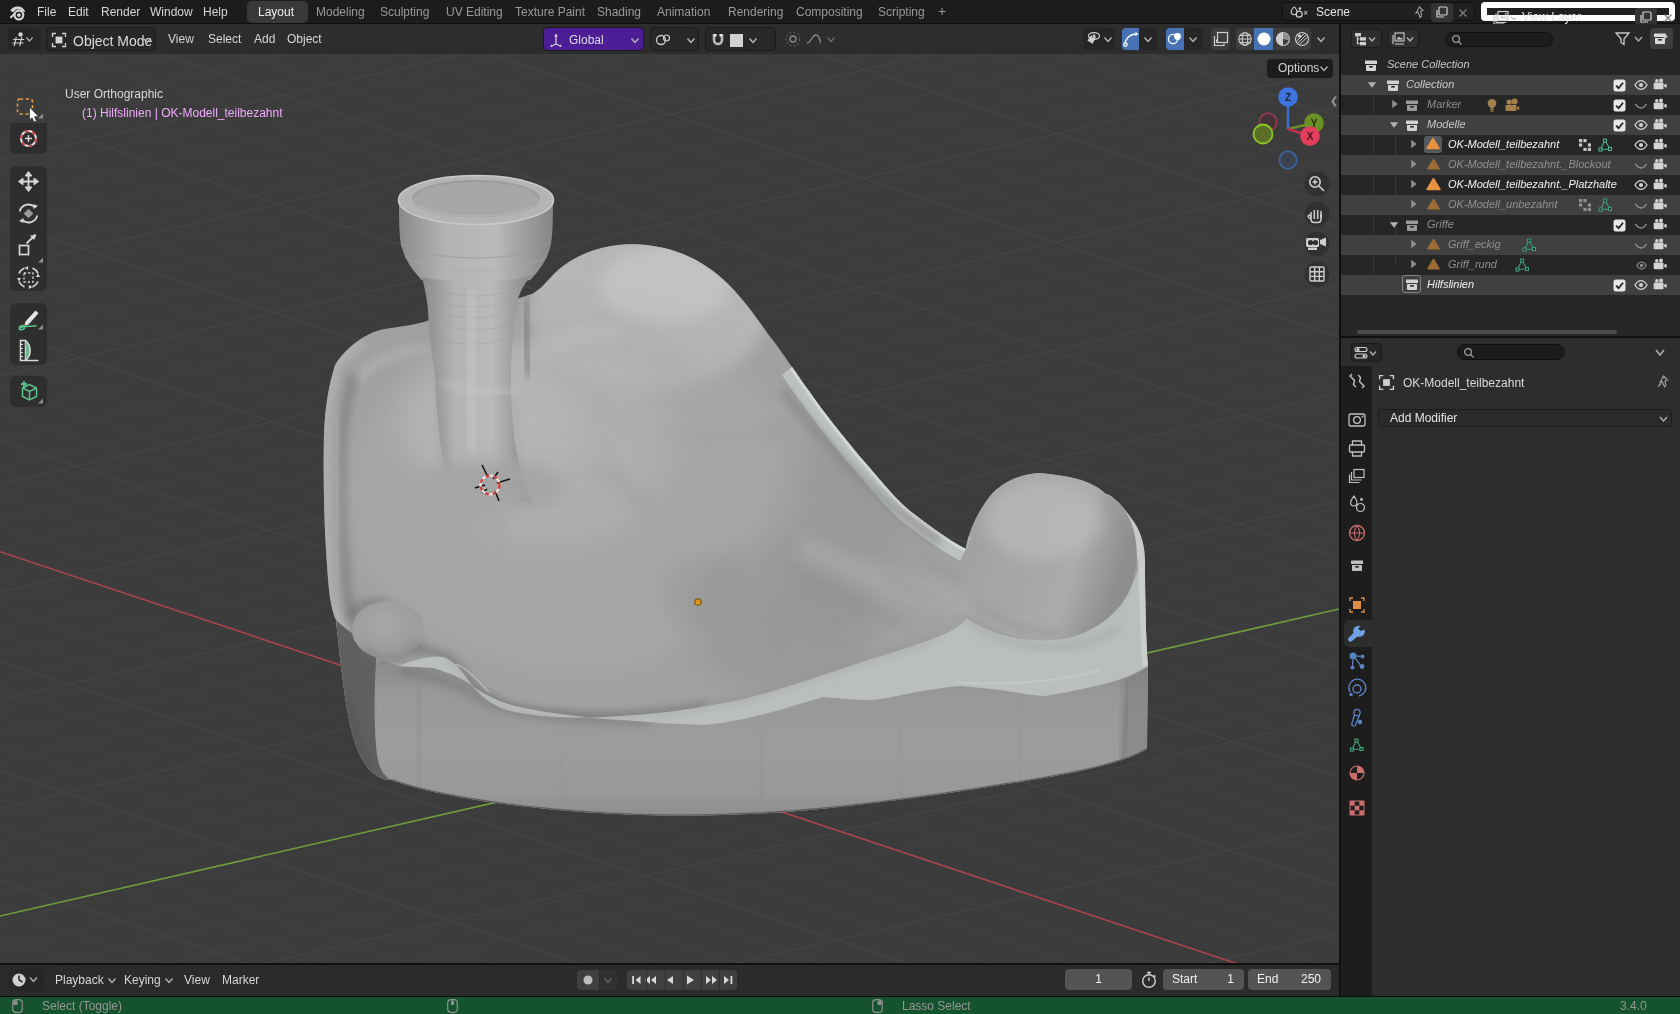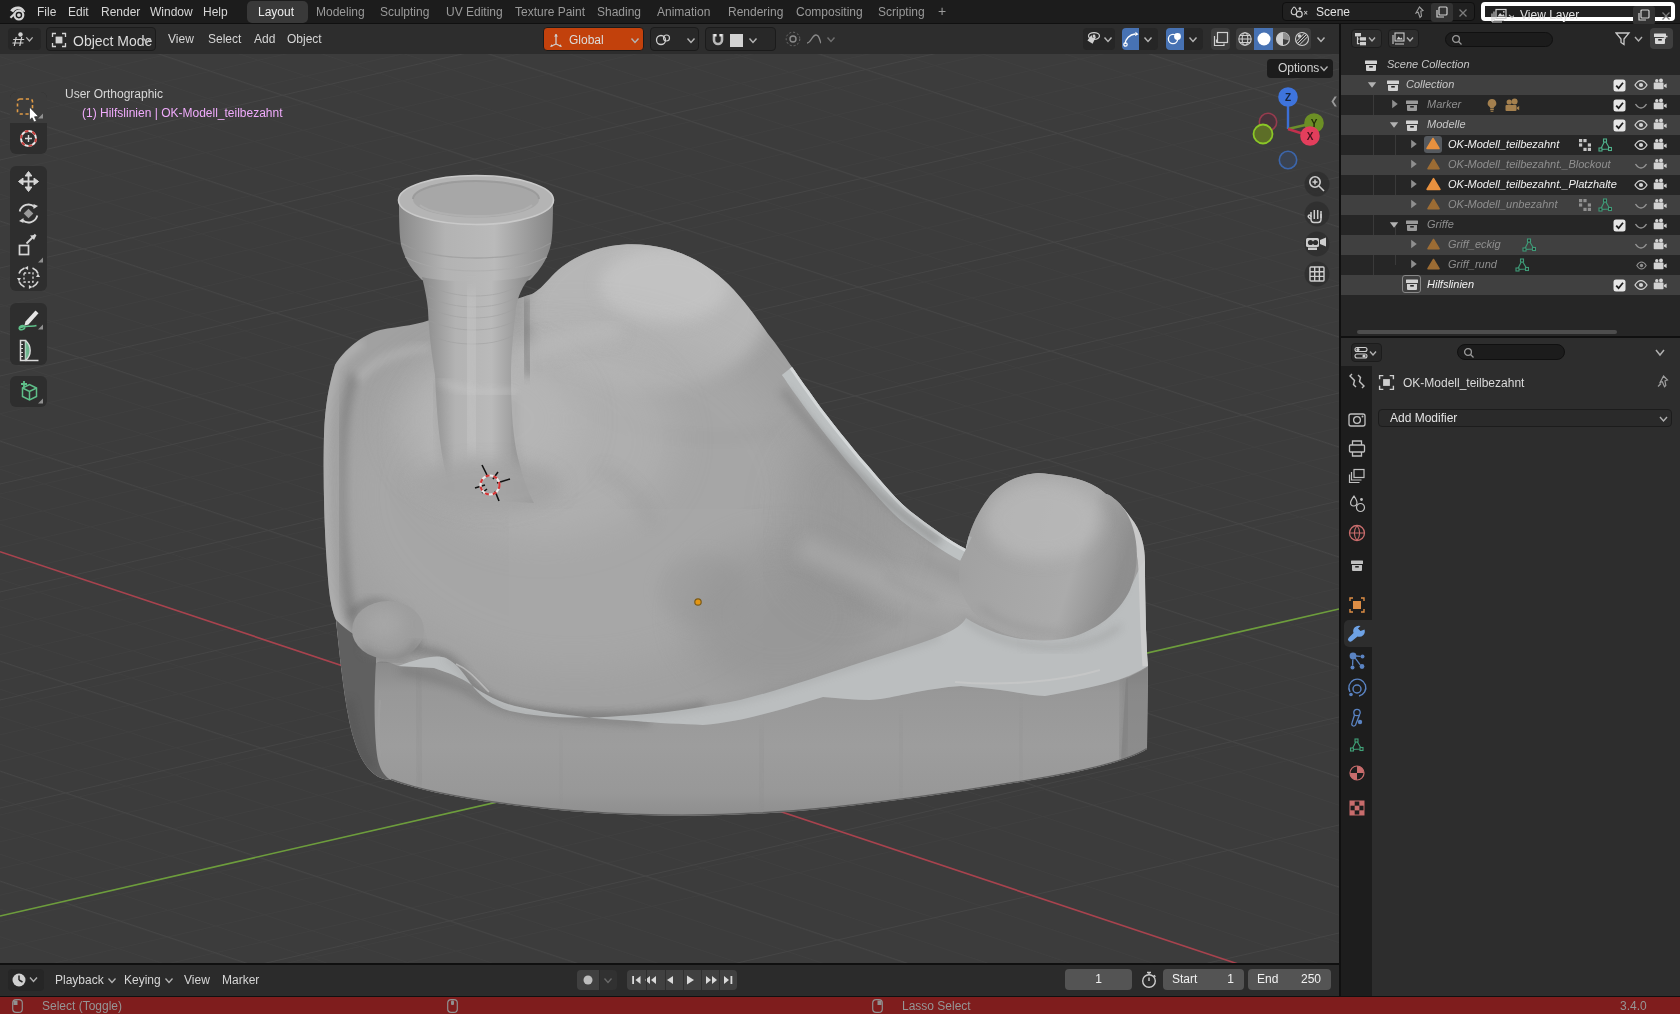--- a/index.html
+++ b/index.html
@@ -5,21 +5,21 @@
   * { margin:0; padding:0; box-sizing:border-box; }
   html,body { width:1680px; height:1014px; overflow:hidden; background:#101010;
     font-family:"Liberation Sans", sans-serif; -webkit-font-smoothing:antialiased; }
   .abs { position:absolute; }
   #topbar { left:0; top:0; width:1680px; height:23px; background:#1c1c1c;text-align:right; }
   #vphead { left:0; top:24px; width:1339px; height:30px; background:#2d2d2d; }
   #canvas { left:0; top:54px; width:1339px; height:909px; background:#3c3c3c; overflow:hidden; }
   #outliner { left:1341px; top:24px; width:339px; height:312px; background:#262626;font-style:italic; }
   #props { left:1341px; top:338px; width:339px; height:658px; background:#2d2d2d; }
   #timeline { left:0; top:965px; width:1339px; height:31px; background:#2b2b2b; }
-  #status { left:0; top:997px; width:1680px; height:17px; background:#7f1d1d; }
+  #status { left:0; top:997px; width:1680px; height:17px; background:#14532d; }
   .mtxt { color:#d6d6d6; font-size:12px; }
   .dim { color:#9a9a9a; }
   .orow { position:absolute; left:0; width:339px; height:20px; }
   .stripe { background:#404040; }
   .rtxt { position:absolute; top:3px; font-size:11px; white-space:nowrap; }
   .tg1 { left:272px; top:4px; }
   .tg2 { left:293px; top:3px; }
   .tg3 { left:312px; top:3px; }
 </style>
 </head>
@@ -64,21 +64,21 @@
       <svg class="abs" style="left:4px;top:3px" width="14" height="13" viewBox="0 0 14 13">
         <rect x="4" y="1" width="8" height="8" rx="1" fill="none" stroke="#d2d2d2" stroke-width="1.2"></rect>
         <path d="M2 4 v7 h7" fill="none" stroke="#d2d2d2" stroke-width="1.2"></path>
       </svg>
     </div>
     <svg class="abs" style="left:174px;top:4px" width="12" height="12" viewBox="0 0 12 12">
       <path d="M2.5 2.5 L9.5 9.5 M9.5 2.5 L2.5 9.5" stroke="#7d7d7d" stroke-width="1.3"></path>
     </svg>
   </div>
 
-  <div class="abs" style="left:1481px;top:2px;width:194px;height:19px;background:#202020;border-radius:4px;border:4px solid #ffffff">
+  <div class="abs" style="left:1481px;top:2px;width:194px;height:19px;background:#202020;border-radius:4px;border:6px solid #ffffff">
     <svg class="abs" style="left:5px;top:2px" width="24" height="15" viewBox="0 0 24 15">
       <rect x="6" y="1.5" width="10" height="9" fill="none" stroke="#cfcfcf" stroke-width="1.2"></rect>
       <path d="M7.5 8.5 l2.6-3.6 2 2.4 1.3-1.2 1.6 2.4z" fill="#cfcfcf"></path>
       <circle cx="13.8" cy="3.8" r="0.9" fill="#cfcfcf"></circle>
       <path d="M4 3.5 v9 M2 5.5 v8.5 h0" stroke="#cfcfcf" stroke-width="1.1" fill="none"></path>
       <path d="M4 12.5 h10 M2 14 h10" stroke="#cfcfcf" stroke-width="1.1" fill="none"></path>
       <path d="M19 6 l2.5 3 -2.5 3" stroke="#bdbdbd" stroke-width="1.2" fill="none" transform="rotate(90 20 9) translate(-1,-2)"></path>
     </svg>
     <span class="abs" style="left:35px;top:2px;color:#e3e3e3;font-size:12px">View Layer</span>
     <div class="abs" style="left:148px;top:0px;width:22px;height:19px;background:#333333;border-radius:3px">
@@ -112,21 +112,21 @@
     <span class="abs" style="left:26px;top:5px;color:#dcdcdc;font-size:14px">Object Mode</span>
     <svg class="abs" style="left:95px;top:9px" width="10" height="8" viewBox="0 0 10 8">
         <path d="M1.5 1.5 L5 5.5 L8.5 1.5" stroke="#b5b5b5" stroke-width="1.4" fill="none"></path>
       </svg>
   </div>
   <span class="abs mtxt" style="left:168px;top:8px">View</span>
   <span class="abs mtxt" style="left:208px;top:8px">Select</span>
   <span class="abs mtxt" style="left:254px;top:8px">Add</span>
   <span class="abs mtxt" style="left:287px;top:8px">Object</span>
 
-  <div class="abs" style="left:543px;top:3px;width:101px;height:24px;background:#c2410c;border:1px solid #1b1b1b;border-radius:4px">
+  <div class="abs" style="left:543px;top:3px;width:101px;height:24px;background:#4c1d95;border:1px solid #1b1b1b;border-radius:4px">
     <svg class="abs" style="left:4px;top:4px" width="16" height="16" viewBox="0 0 16 16">
       <path d="M8 2 v10 M8 12 l-5.5 2.5 M8 12 l5.5 2.5" stroke="#d0d0d0" stroke-width="1.3" fill="none"></path>
       <path d="M8 2 l-2 2.5 h4 z M2.5 14.5 l2.5-0.3 -1.6-1.9 z M13.5 14.5 l-2.5-0.3 1.6-1.9 z" fill="#d0d0d0"></path>
     </svg>
     <span class="abs" style="left:25px;top:5px;color:#dcdcdc;font-size:12px">Global</span>
     <svg class="abs" style="left:86px;top:9px" width="10" height="8" viewBox="0 0 10 8">
         <path d="M1.5 1.5 L5 5.5 L8.5 1.5" stroke="#b5b5b5" stroke-width="1.4" fill="none"></path>
       </svg>
   </div>
   <div class="abs" style="left:650px;top:3px;width:49px;height:24px;background:#282828;border:1px solid #1b1b1b;border-radius:4px">

